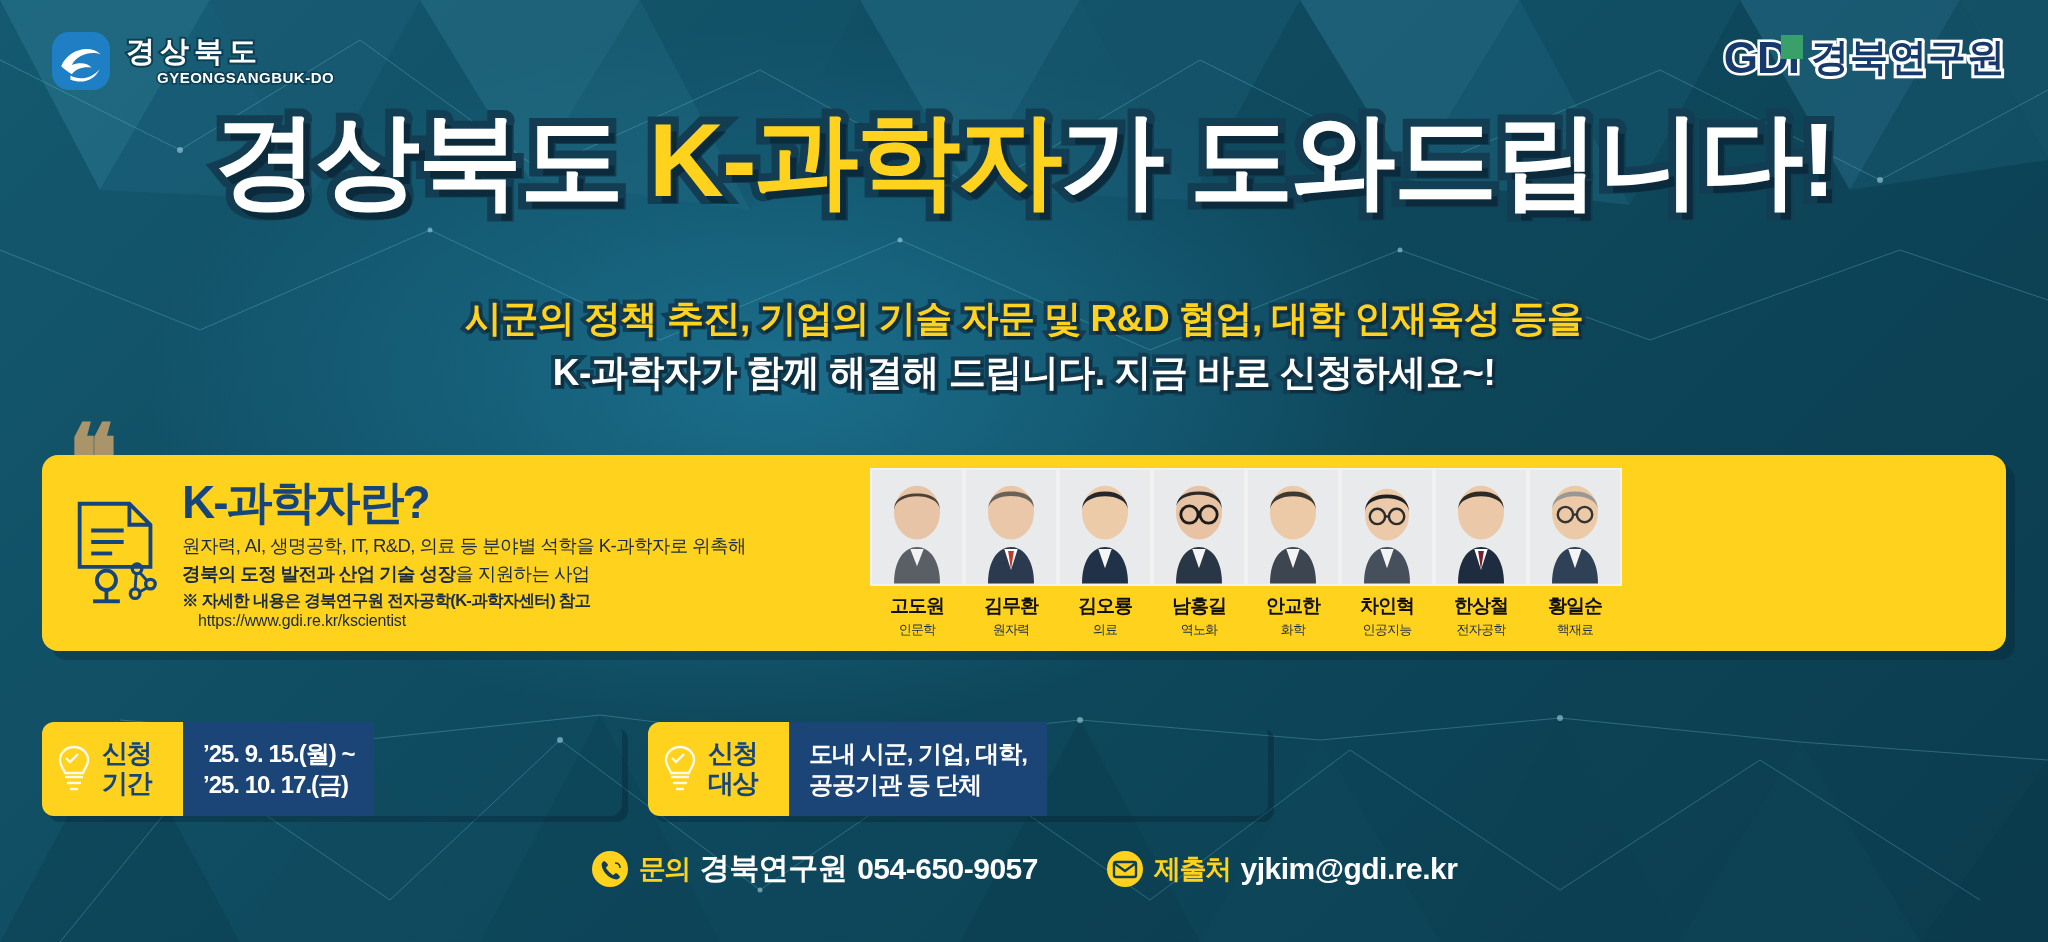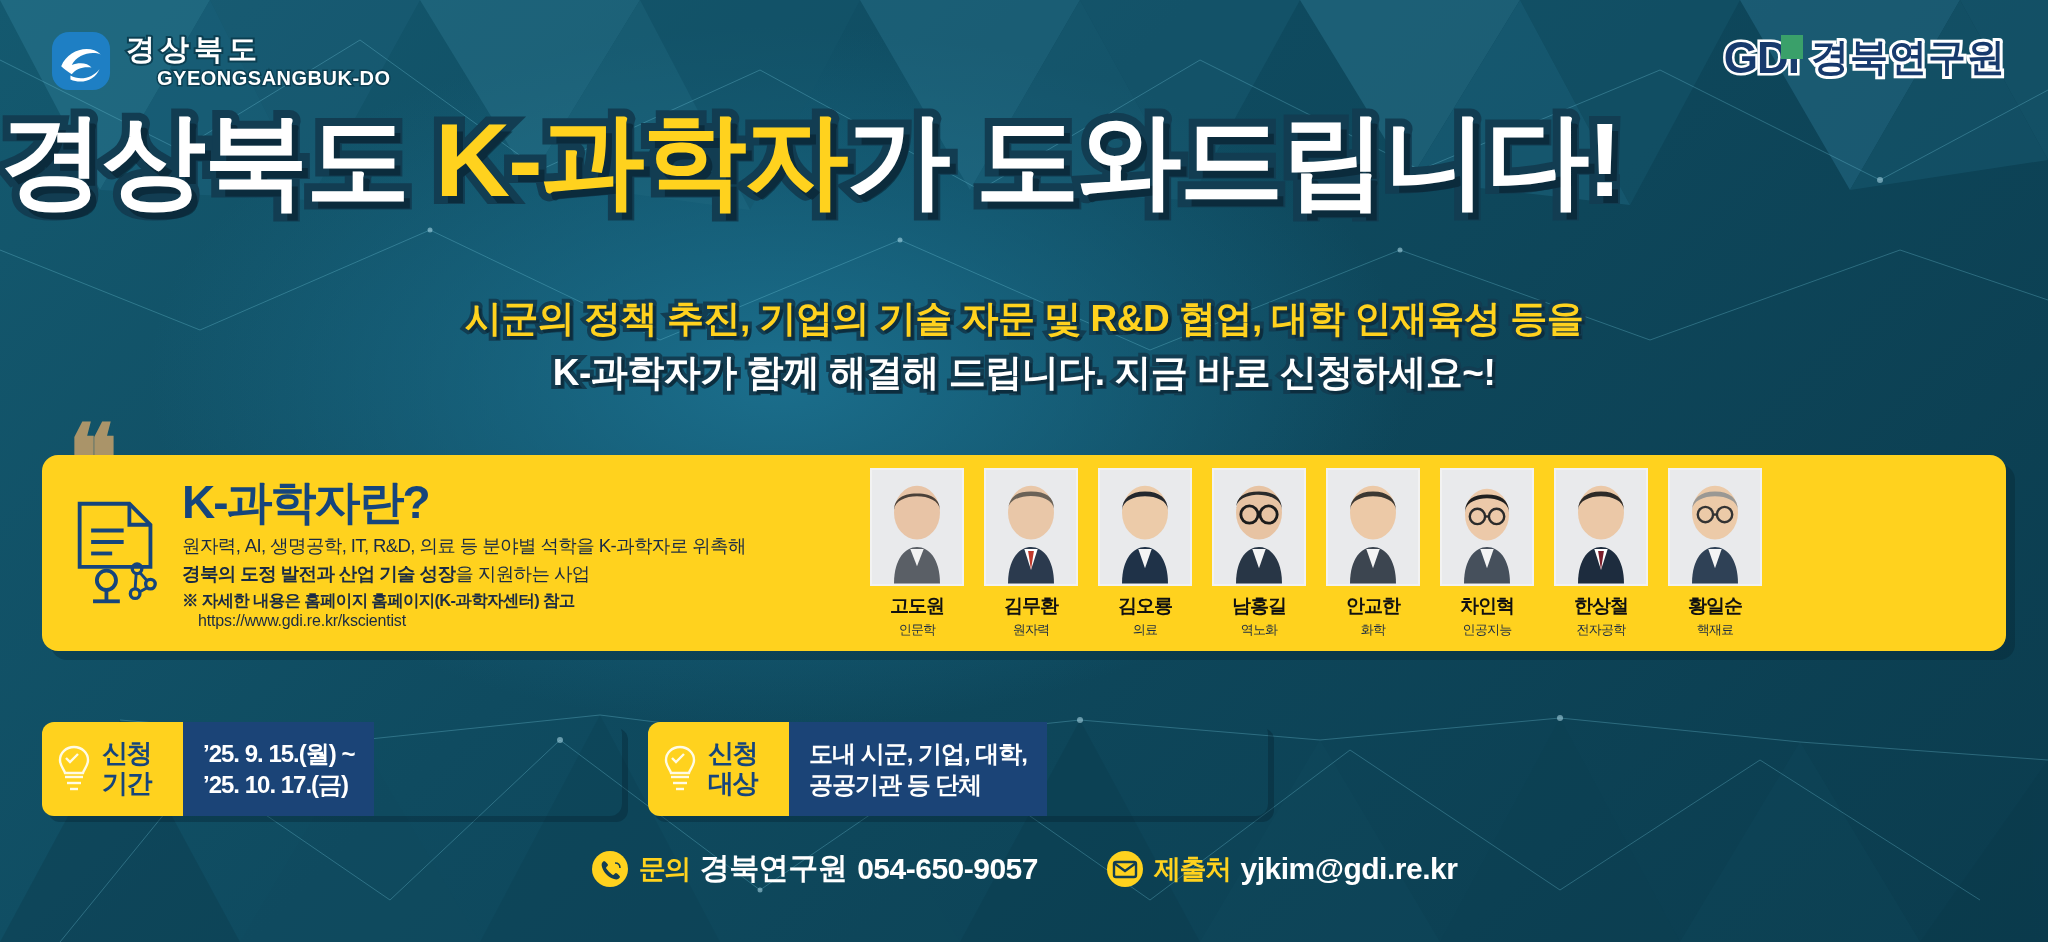--- a/index.html
+++ b/index.html
@@ -25,21 +25,21 @@
     position:absolute; left:48px; top:28px;
     display:flex; align-items:center; gap:12px;
   }
   .gb-mark { width:66px; height:66px; }
   .gb-text { display:flex; flex-direction:column; align-items:flex-start; line-height:1; }
   .gb-ko {
     font-size:29px; font-weight:bold; color:#fff; letter-spacing:5px;
     -webkit-text-stroke:4px #0c3f52; paint-order:stroke fill;
   }
   .gb-en {
-    font-size:20px; font-weight:bold; color:#fff; letter-spacing:.5px; margin-top:4px;
+    font-size:15px; font-weight:bold; color:#fff; letter-spacing:.5px; margin-top:4px;
     -webkit-text-stroke:3px #0c3f52; paint-order:stroke fill;padding-left:31px;
   }
 
   .logo-right {
     position:absolute; right:42px; top:32px;
     display:flex; align-items:center; gap:12px;
   }
   .gdi-wrap { position:relative; display:flex; align-items:flex-start; }
   .gdi-text {
     font-size:44px; font-weight:bold; color:#173a6d; letter-spacing:-1px;
@@ -50,21 +50,21 @@
     width:22px; height:24px; background:#3aa06a;
   }
   .gdi-ko {
     font-size:38px; font-weight:bold; color:#173a6d; letter-spacing:1px;
     -webkit-text-stroke:6px #ffffff; paint-order:stroke fill;
   }
 
   
   .headline {
     position:absolute; left:0; right:0; top:108px;
-    white-space:nowrap;
+    text-align:center; white-space:nowrap;
     font-size:104px; font-weight:bold; letter-spacing:-2px;
     line-height:1;
   }
   .headline span {
     -webkit-text-stroke:16px #123d52;
     paint-order:stroke fill;
     text-shadow:6px 7px 0 rgba(5,30,42,.55);
   }
   .hl-white { color:#ffffff; }
   .hl-yellow { color:#ffd21e; }
@@ -105,21 +105,21 @@
   .card-title {
     font-size:46px; font-weight:bold; color:#16457c; letter-spacing:-2px;
     line-height:1.05; margin-bottom:6px;
   }
   .card-p1 { font-size:18.5px; color:#1a2b44; line-height:1.5; letter-spacing:-.6px; }
   .card-p1 b { font-weight:bold;margin-top:13px; }
   .card-note { font-size:16.5px; font-weight:bold; color:#1a2b44; letter-spacing:-.7px; margin-top:3px; }
   .card-url { font-size:16px; color:#1a2b44; letter-spacing:-.2px; margin-left:16px; }
 
   
-  .people { display:flex; gap:20px; align-items:flex-start; margin-left:8px; }
+  .people { display:flex; align-items:flex-start; margin-left:8px; }
   .person { width:94px; text-align:center; }
   .photo {
     width:94px; height:118px; background:#e9eaec;
     border:2px solid #f2f2f2; overflow:hidden; position:relative;
   }
   .photo svg { width:100%; height:100%; display:block; }
   .p-name {
     margin-top:7px; font-size:19px; font-weight:bold; color:#111; letter-spacing:-1px;
   }
   .p-field { margin-top:2px; font-size:13px; color:#1a2b44; letter-spacing:-.8px; }
@@ -267,21 +267,21 @@
       <circle cx="86" cy="90" r="5" fill="none" stroke="#16457c" stroke-width="3.5"></circle>
       <circle cx="70" cy="100" r="5" fill="none" stroke="#16457c" stroke-width="3.5"></circle>
       <line x1="75" y1="78" x2="82" y2="86" stroke="#16457c" stroke-width="3"></line>
       <line x1="82" y1="94" x2="75" y2="98" stroke="#16457c" stroke-width="3"></line>
       <line x1="70" y1="95" x2="71" y2="80" stroke="#16457c" stroke-width="3"></line>
     </svg>
     <div class="card-txt">
       <div class="card-title">K-과학자란?</div>
       <div class="card-p1">원자력, AI, 생명공학, IT, R&amp;D, 의료 등 분야별 석학을 K-과학자로 위촉해</div>
       <div class="card-p1"><b>경북의 도정 발전과 산업 기술 성장</b><span>을 지원하는 사업</span></div>
-      <div class="card-note">※ 자세한 내용은 홈페이지 홈페이지(K-과학자센터) 참고</div>
+      <div class="card-note">※ 자세한 내용은 경북연구원 전자공학(K-과학자센터) 참고</div>
       <div class="card-url">https://www.gdi.re.kr/kscientist</div>
     </div>
   </div>
 
   <div class="people">
     <div class="person">
       <div class="photo">
         <svg viewBox="0 0 94 118">
           <rect width="94" height="118" fill="#e9eaec"></rect>
           <ellipse cx="47" cy="44" rx="24" ry="28" fill="#e8c4a6"></ellipse>

